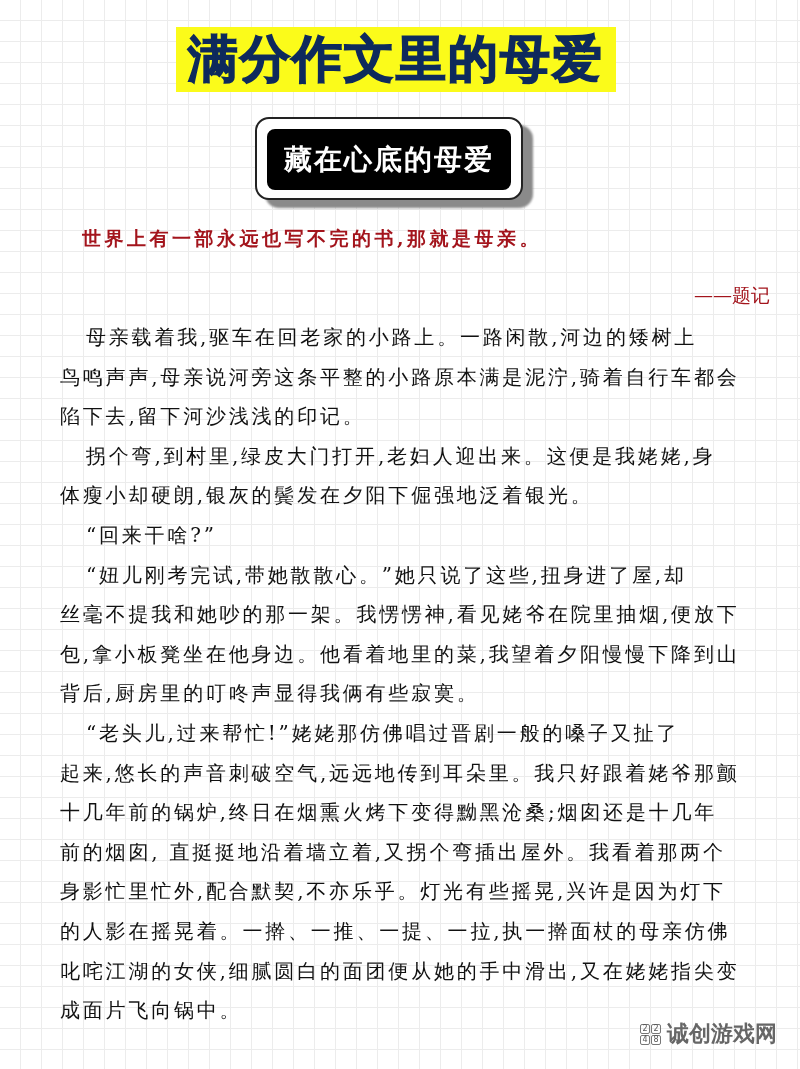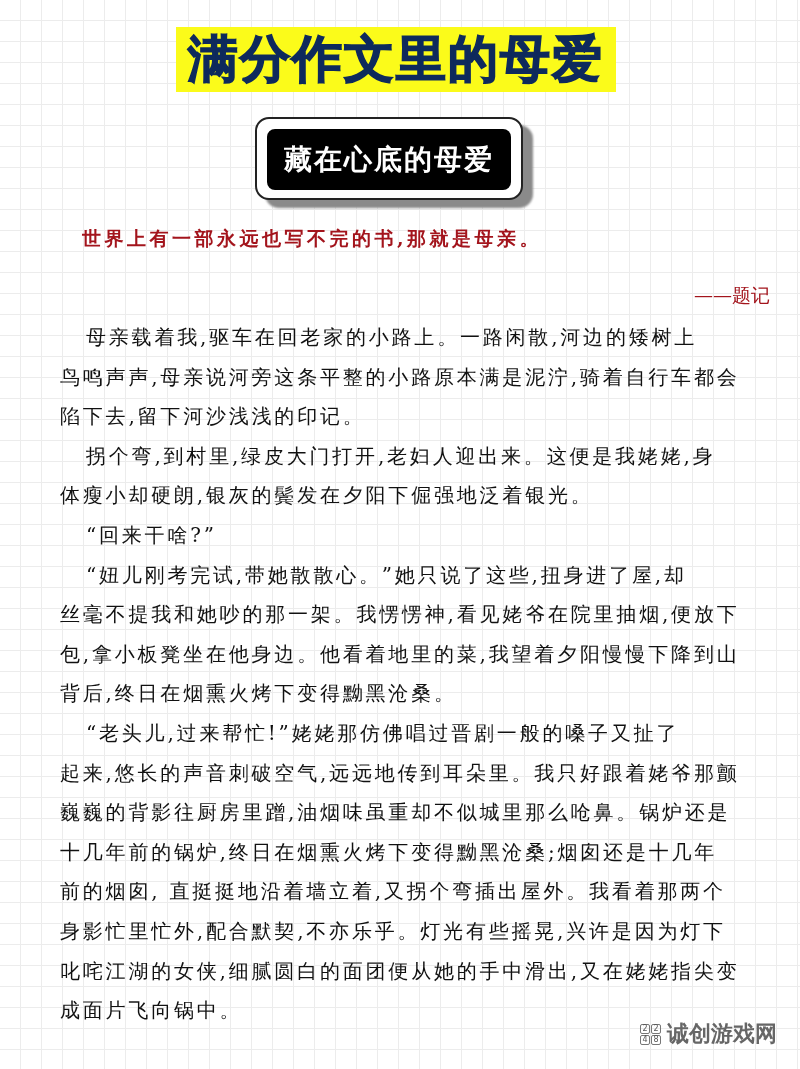--- a/index.html
+++ b/index.html
@@ -168,27 +168,27 @@
 <div class="body-text">
   <div class="line indent">母亲载着我,驱车在回老家的小路上。一路闲散,河边的矮树上</div>
   <div class="line">鸟鸣声声,母亲说河旁这条平整的小路原本满是泥泞,骑着自行车都会</div>
   <div class="line">陷下去,留下河沙浅浅的印记。</div>
   <div class="line indent">拐个弯,到村里,绿皮大门打开,老妇人迎出来。这便是我姥姥,身</div>
   <div class="line">体瘦小却硬朗,银灰的鬓发在夕阳下倔强地泛着银光。</div>
   <div class="line indent">“回来干啥?”</div>
   <div class="line indent">“妞儿刚考完试,带她散散心。”她只说了这些,扭身进了屋,却</div>
   <div class="line">丝毫不提我和她吵的那一架。我愣愣神,看见姥爷在院里抽烟,便放下</div>
   <div class="line">包,拿小板凳坐在他身边。他看着地里的菜,我望着夕阳慢慢下降到山</div>
-  <div class="line">背后,终日在烟熏火烤下变得黝黑沧桑。</div>
+  <div class="line">背后,厨房里的叮咚声显得我俩有些寂寞。</div>
   <div class="line indent">“老头儿,过来帮忙!”姥姥那仿佛唱过晋剧一般的嗓子又扯了</div>
   <div class="line">起来,悠长的声音刺破空气,远远地传到耳朵里。我只好跟着姥爷那颤</div>
-  <div class="line">巍巍的背影往厨房里蹭,油烟味虽重却不似城里那么呛鼻。锅炉还是</div>
   <div class="line">十几年前的锅炉,终日在烟熏火烤下变得黝黑沧桑;烟囱还是十几年</div>
   <div class="line">前的烟囱, 直挺挺地沿着墙立着,又拐个弯插出屋外。我看着那两个</div>
   <div class="line">身影忙里忙外,配合默契,不亦乐乎。灯光有些摇晃,兴许是因为灯下</div>
+  <div class="line">的人影在摇晃着。一擀、一推、一提、一拉,执一擀面杖的母亲仿佛</div>
   <div class="line">叱咤江湖的女侠,细腻圆白的面团便从她的手中滑出,又在姥姥指尖变</div>
   <div class="line">成面片飞向锅中。</div>
 </div>
 
 <div class="watermark">
   <div class="wm-grid">
     <span class="wm-cell">2</span>
     <span class="wm-cell">2</span>
     <span class="wm-cell">4</span>
     <span class="wm-cell">8</span>

